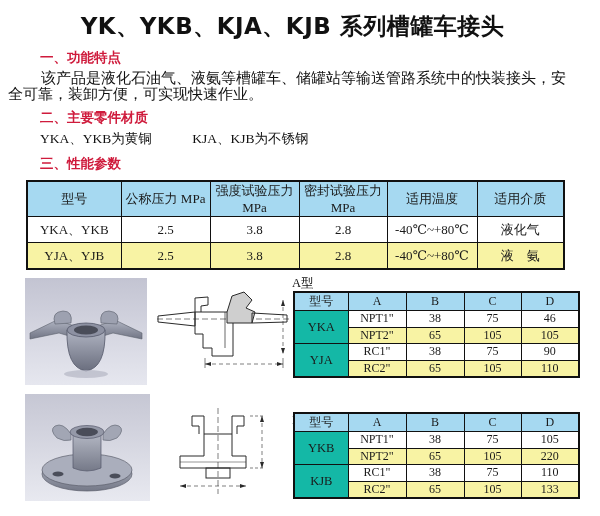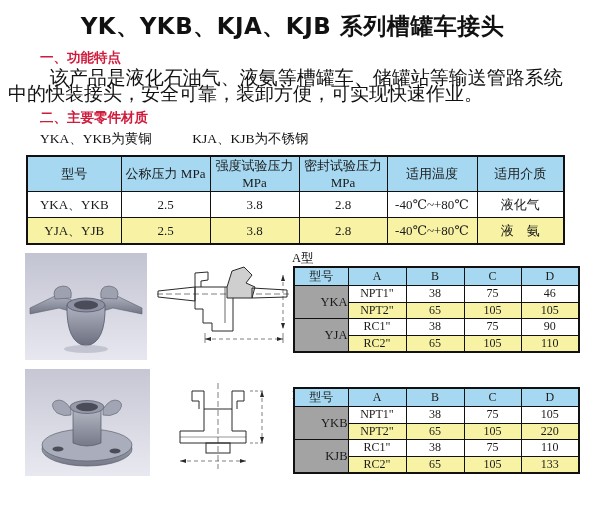--- a/index.html
+++ b/index.html
@@ -9,21 +9,21 @@
   }
   .title{
     text-align:center;padding-top:11px;font-size:23px;font-weight:bold;color:#111;
     font-family:"DejaVu Sans","Liberation Sans",sans-serif;letter-spacing:.5px;
   }
   .sec-heading{
     margin:7px 0 0 40px;font-size:13.5px;font-weight:bold;color:var(--accent,#cf1b3c);
     font-family:"DejaVu Sans","Liberation Sans",sans-serif;
   }
   .para{
-    margin:3px 8px 0 8px;font-size:19px;line-height:16px;text-indent:2.2em;color:#111;
+    margin:3px 8px 0 8px;font-size:15px;line-height:16px;text-indent:2.2em;color:#111;
   }
   .materials{
     margin:3px 0 4px 40px;font-size:13.5px;white-space:pre;color:#111;
   }
   
   table{border-collapse:collapse;table-layout:fixed;padding-left:26px;}
   .perf{margin:7px 0 0 26px;width:537px;border:2px solid #111;}
   .perf th,.perf td{
     border:1px solid #111;text-align:center;vertical-align:middle;
     font-size:13px;padding:0;overflow:hidden;
@@ -40,36 +40,37 @@
     font-family:"Liberation Serif","DejaVu Serif",serif;
   }
   .dim-table{position:absolute;width:285px;border:2px solid #111;}
   .dim-table th,.dim-table td{
     border:1px solid #111;text-align:center;vertical-align:middle;
     font-size:12px;padding:0;overflow:hidden;
   }
   .dim-table th{height:17px;background:var(--blue,#a6d9f1);font-weight:normal;}
   .dim-table td{height:15.5px;background:#fff;}
   .dim-table tr.y td{background:var(--yellow,#f8f3a4);}
-  .dim-table td.model{background:#a3a3a3;font-size:12.5px;text-align:right;}
+  .dim-table td.model{background:#14b8a6;font-size:12.5px;}
   svg{display:block;}
 </style>
 </head>
 <body>
 
 <div class="page">
 
   <div class="title">YK、YKB、KJA、KJB 系列槽罐车接头</div>
 
   <div class="sec-heading">一、功能特点</div>
   <div class="para">该产品是液化石油气、液氨等槽罐车、储罐站等输送管路系统中的快装接头，安全可靠，装卸方便，可实现快速作业。</div>
 
   <div class="sec-heading">二、主要零件材质</div>
   <div class="materials">YKA、YKB为黄铜　　　KJA、KJB为不锈钢</div>
 
+  <div class="sec-heading">三、性能参数</div>
 
   <table class="perf">
     <colgroup>
         <col style="width:94px">
         <col style="width:89px">
         <col style="width:89px">
         <col style="width:88px">
         <col style="width:90px">
         <col style="width:87px">
       </colgroup>

